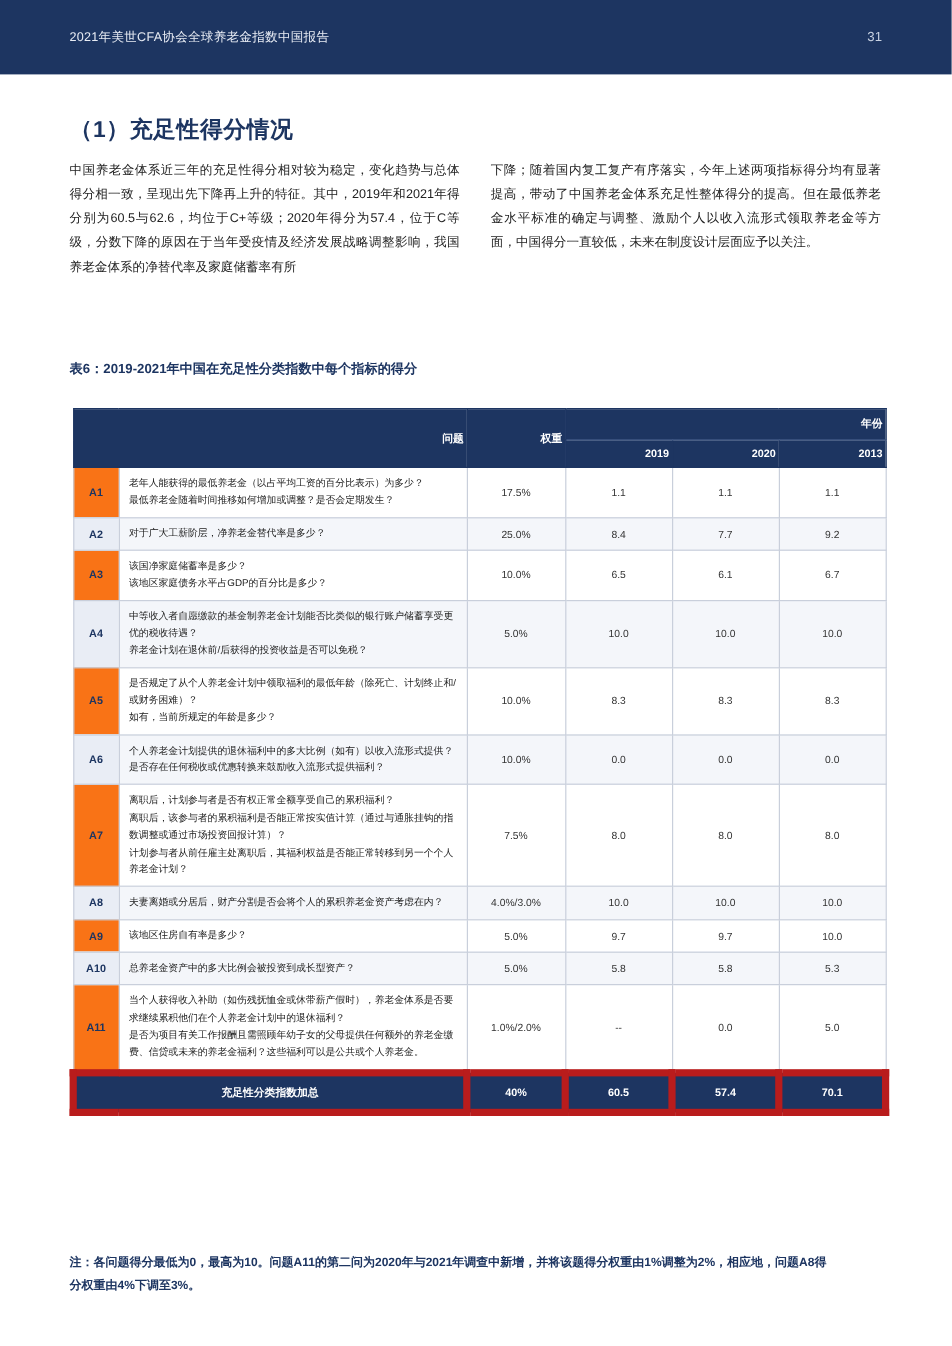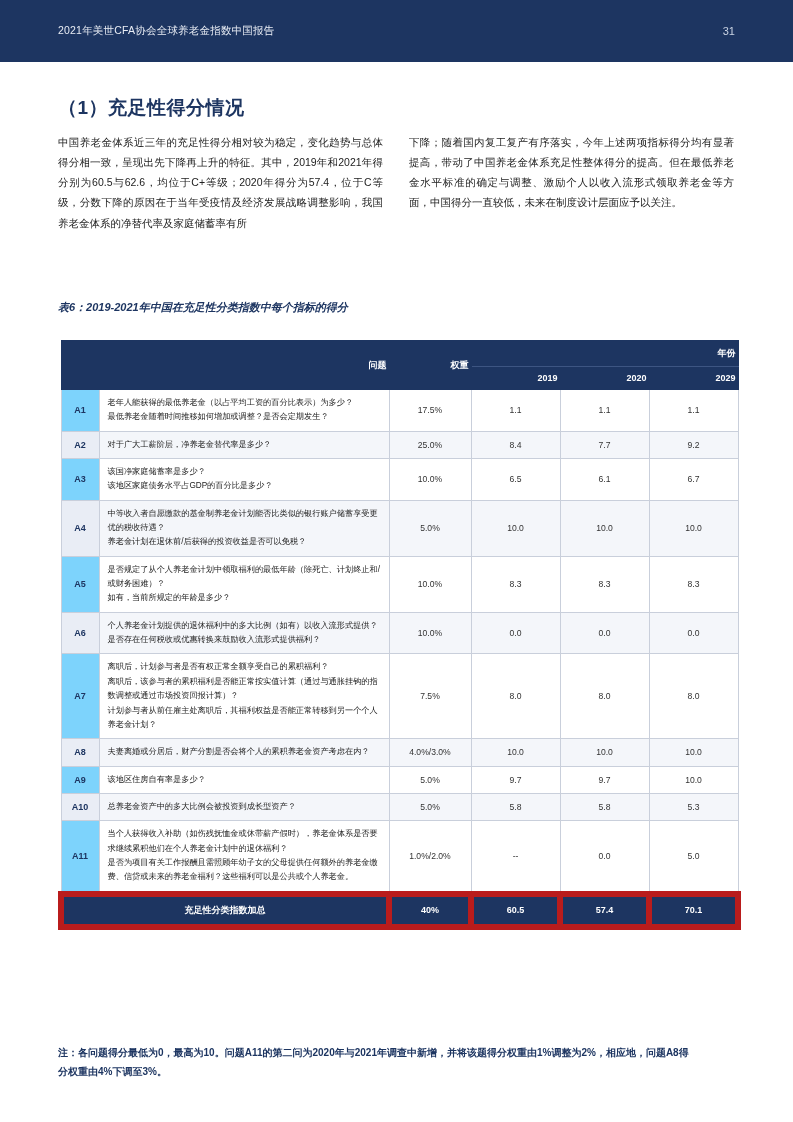--- a/index.html
+++ b/index.html
@@ -68,21 +68,20 @@
     text-align: justify;
   }
   
   .table-caption {
     position: absolute;
     top: 300px;
     left: 58px;
     font-size: 11px;
     font-weight: bold;
     color: #1d3561;
-    font-style: italic;
   }
   
   .table-wrap {
     position: absolute;
     top: 340px;
     left: 58px;
     width: 678px;
   }
   table {
     border-collapse: collapse;
@@ -106,21 +105,21 @@
   }
   thead .yr-head { border-bottom: 1px solid #3d5582; }
   col.c-code { width: 38px; }
   col.c-q { width: 290px; }
   col.c-w { width: 82px; }
   col.c-y { width: 89px; }
   td.code {
     text-align: center;
     font-weight: bold;
     font-size: 9px;
-    background: #7dd3fc;
+    background: #f97316;
     color: #1d3561;
   }
   td.q {
     padding: 6px 8px;
     line-height: 1.75;
     text-align: left;
   }
   td.q p { margin: 0; }
   td.num {
     text-align: center;
@@ -182,21 +181,21 @@
       </colgroup>
       <thead>
         <tr>
           <th colspan="2" rowspan="2">问题</th>
           <th rowspan="2">权重</th>
           <th colspan="3" class="yr-head">年份</th>
         </tr>
         <tr>
           <th>2019</th>
           <th>2020</th>
-          <th>2029</th>
+          <th>2013</th>
         </tr>
       </thead>
       <tbody id="tbody">
           <tr>
             <td class="code">A1</td>
             <td class="q">
               <p>老年人能获得的最低养老金（以占平均工资的百分比表示）为多少？</p>
               <p>最低养老金随着时间推移如何增加或调整？是否会定期发生？</p>
             </td>
             <td class="num">17.5%</td>

